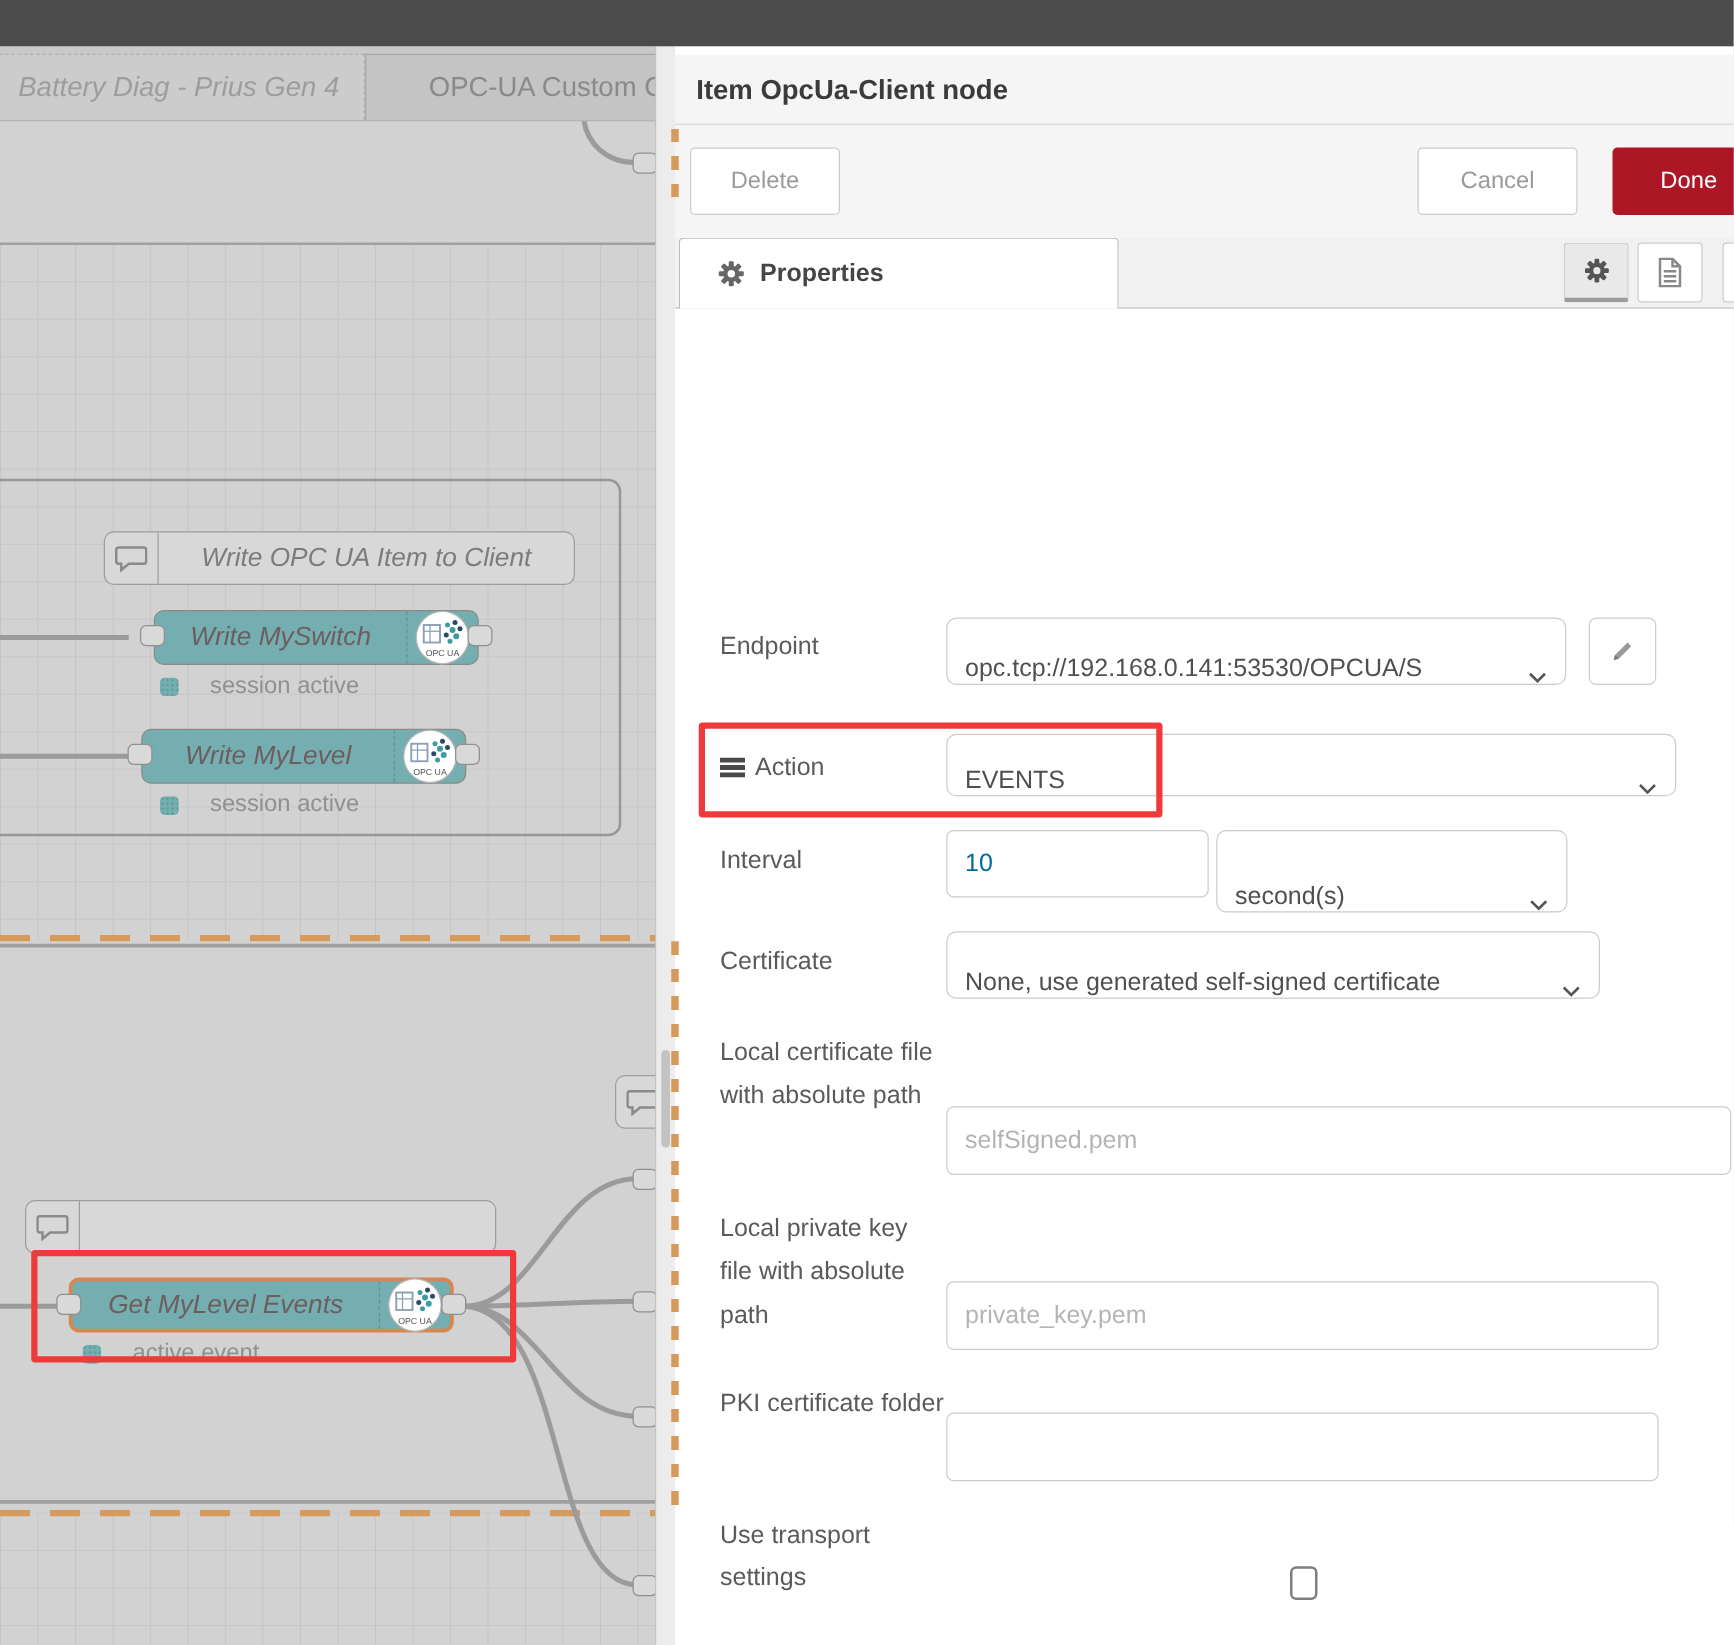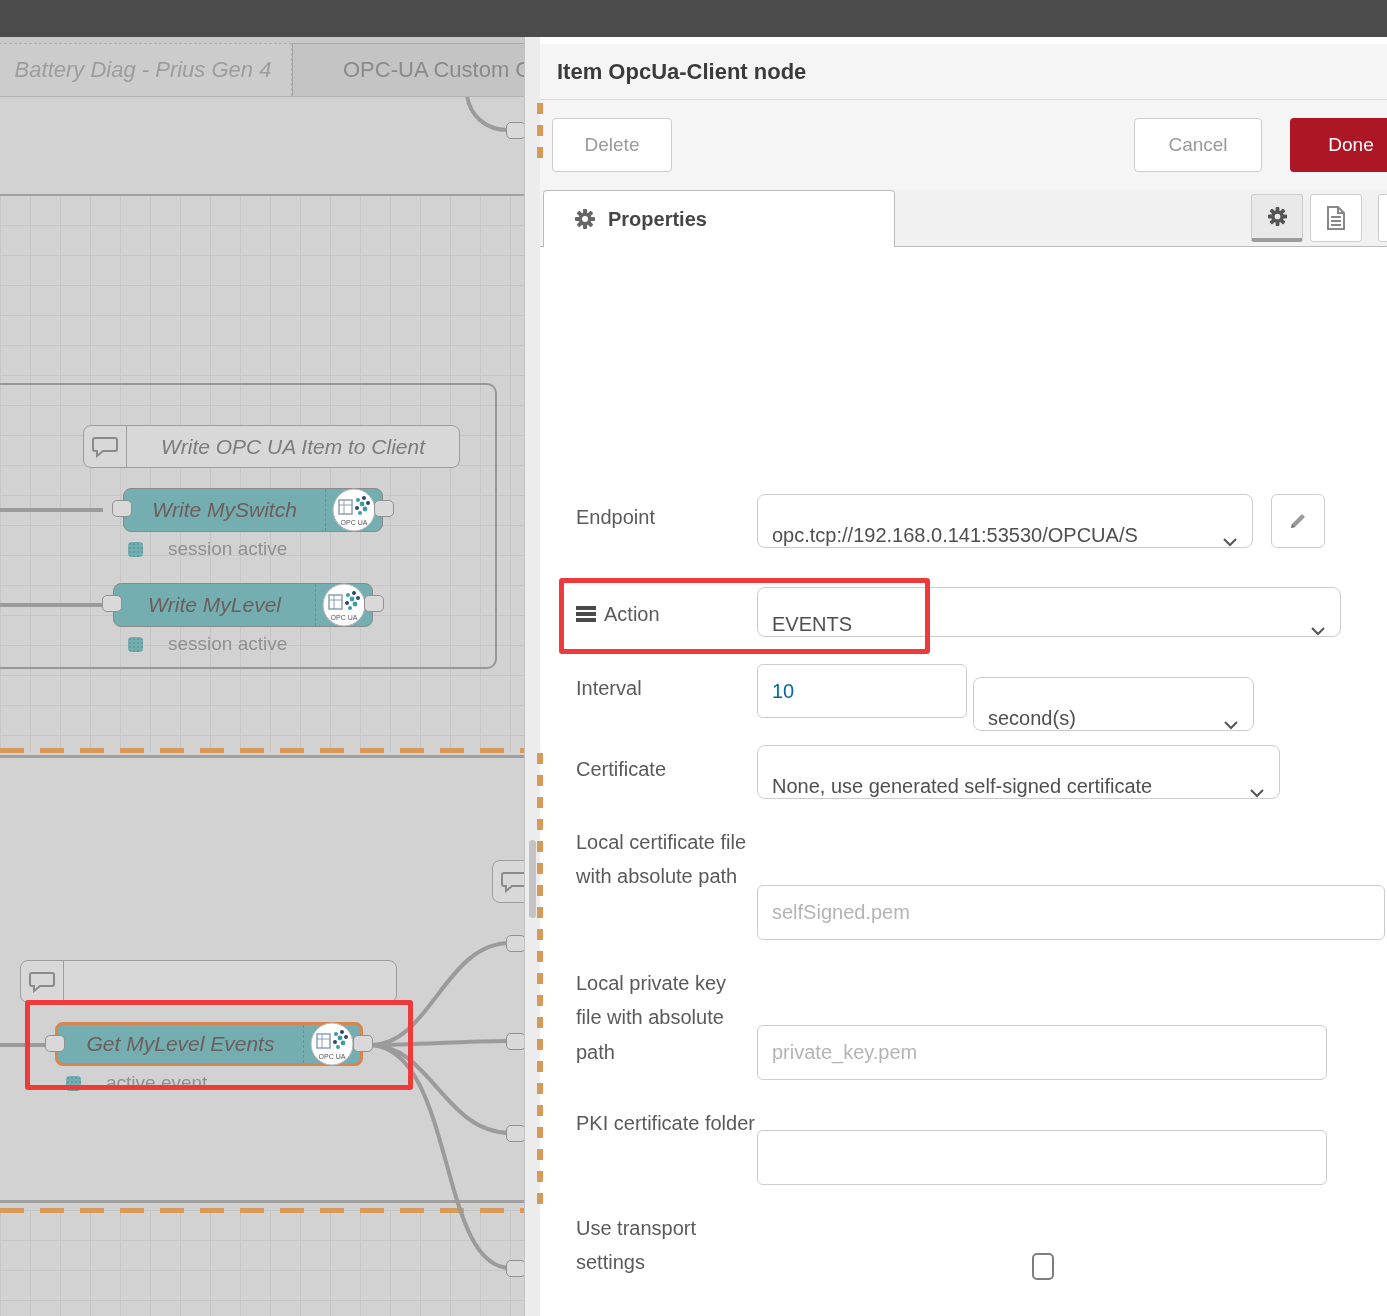--- a/index.html
+++ b/index.html
@@ -352,21 +352,21 @@
         <div class="fselect" style="left:217px;top:340px;width:584px;height:50px;">
           <span class="sval">EVENTS</span>
           <svg width="16" height="10" viewBox="0 0 16 10">
               <polyline points="2,2 8,8 14,2" fill="none" stroke="#555" stroke-width="2"></polyline>
             </svg>
         </div>
         <div class="redbox" style="left:19px;top:331px;width:361px;height:66px;"></div>
 
         <div class="flabel" style="top:424px;">Interval</div>
         <input class="finput" style="left: 217px; top: 417px; width: 210px; height: 54px;" value="10">
-        <div class="fselect" style="left:433px;top:430px;width:281px;height:54px;gap:11px;">
+        <div class="fselect" style="left:433px;top:417px;width:281px;height:66px;gap:11px;">
           <span class="sval">second(s)</span>
           <svg width="16" height="10" viewBox="0 0 16 10">
               <polyline points="2,2 8,8 14,2" fill="none" stroke="#555" stroke-width="2"></polyline>
             </svg>
         </div>
 
         <div class="flabel" style="top:505px;">Certificate</div>
         <div class="fselect" style="left:217px;top:498px;width:523px;height:54px;">
           <span class="sval">None, use generated self-signed certificate</span>
           <svg width="16" height="10" viewBox="0 0 16 10">

